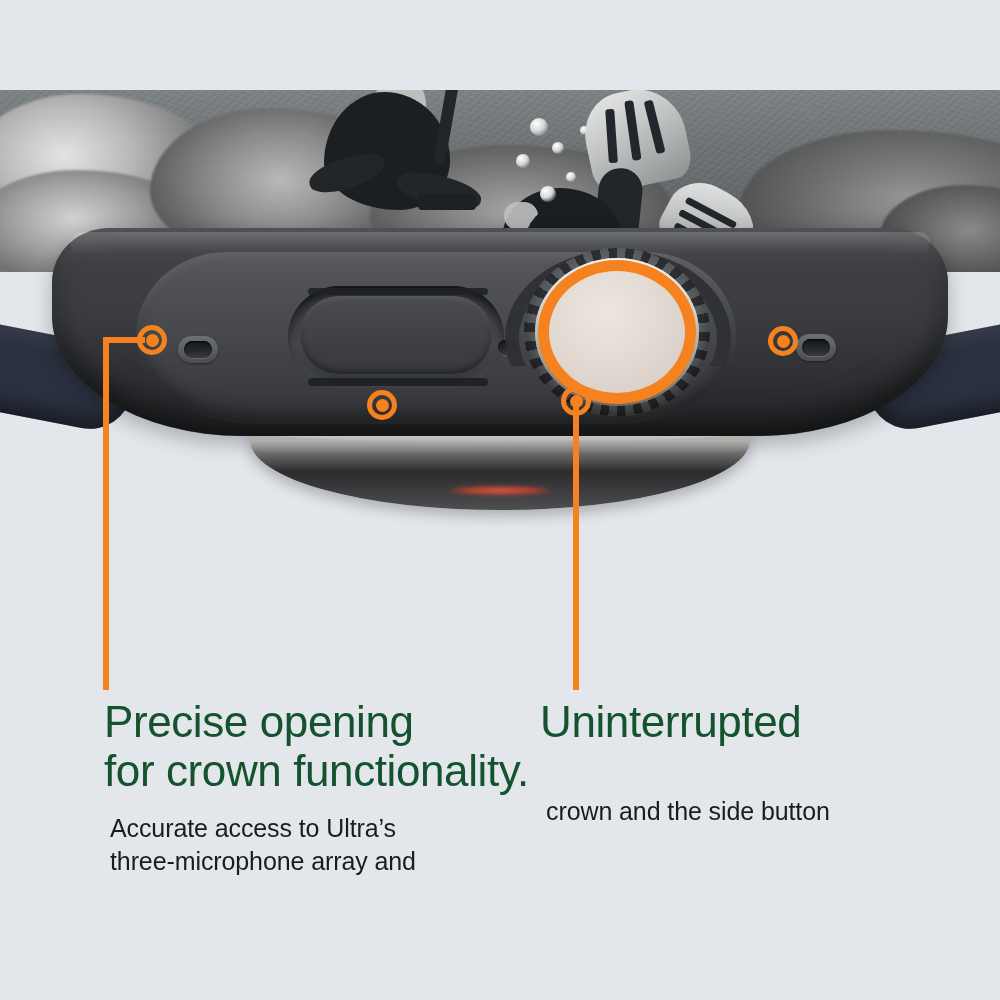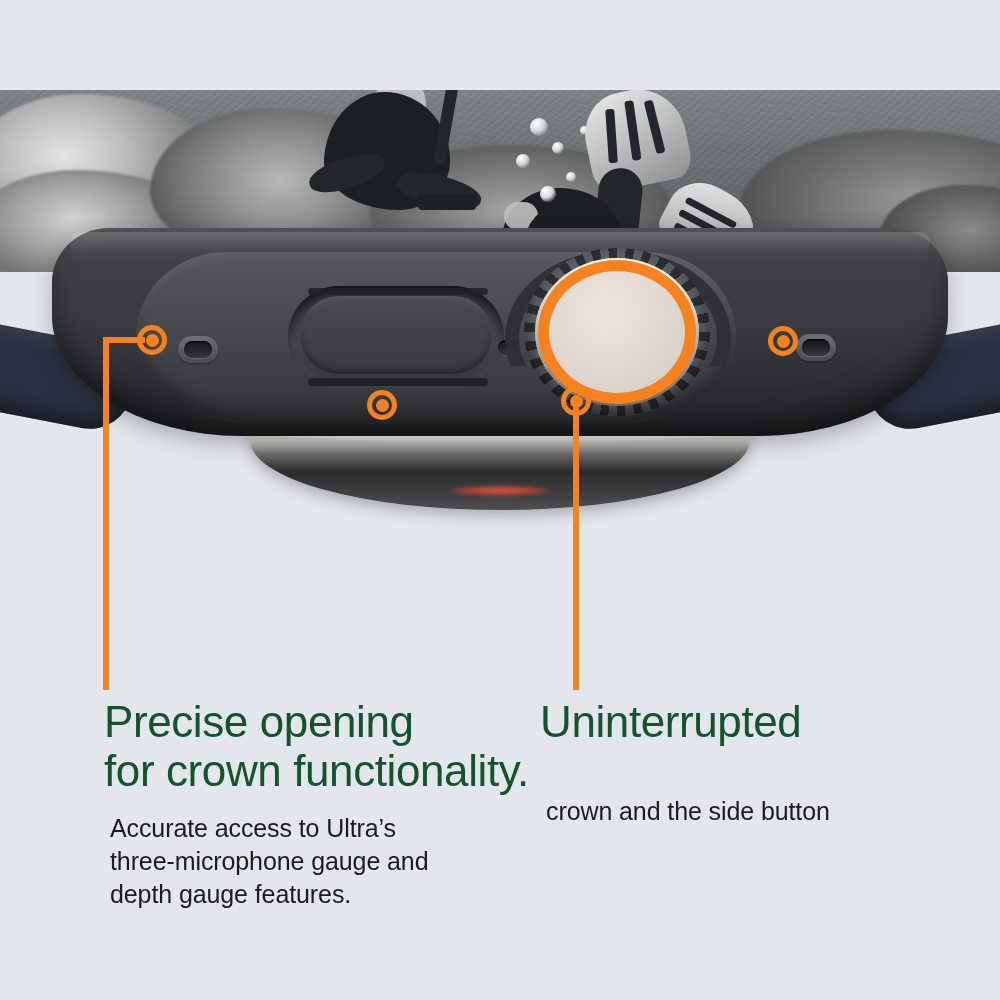--- a/index.html
+++ b/index.html
@@ -235,22 +235,21 @@
     <i></i>
   </div>
 
   <div class="col col-left">
     <h2>
       <span>Precise opening</span><br>
       <span>for crown functionality.</span>
     </h2>
     <p>
       <span>Accurate access to Ultra’s</span><br>
-      <span>three-microphone gauge and</span><br>
-      <span>depth gauge features.</span>
+      <span>three-microphone array and</span><br>
     </p>
   </div>
 
   <div class="col col-right">
     <h2>
       <span>Uninterrupted</span><br>
     </h2>
     <p>
       <br>
       <span>crown and the side button</span><br>

